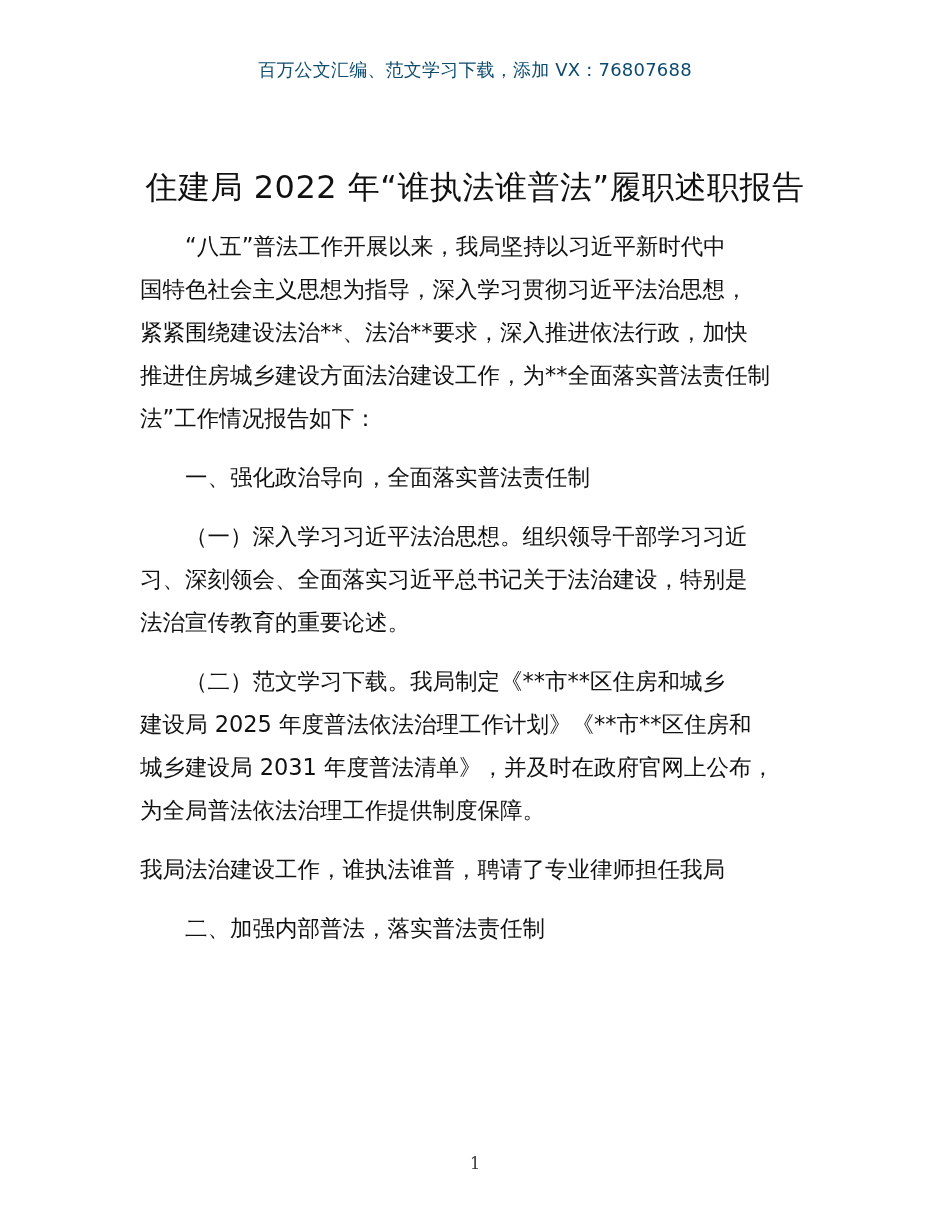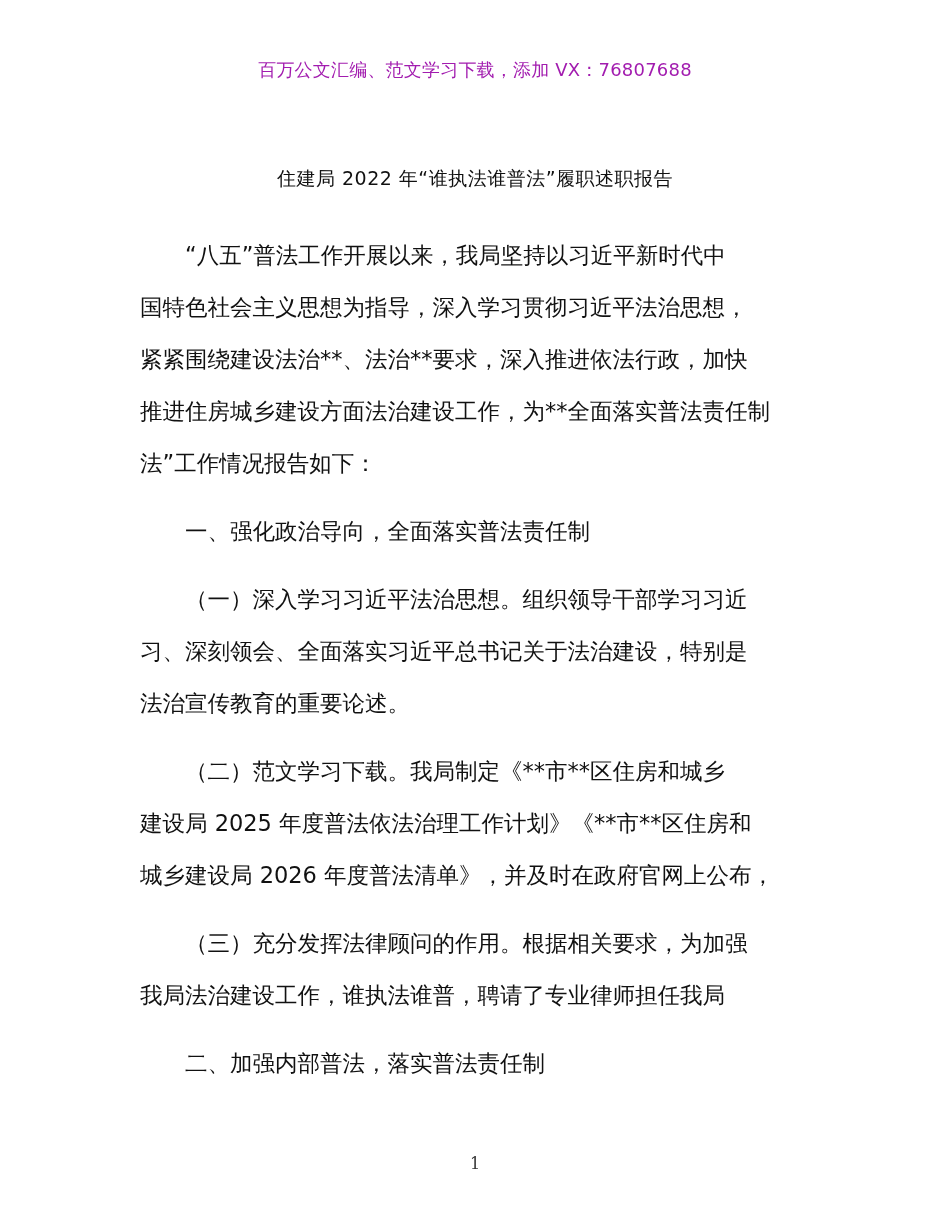--- a/index.html
+++ b/index.html
@@ -1,23 +1,23 @@
 <!DOCTYPE html>
 <html><head>
 <meta charset="utf-8">
 <style>
   html, body { margin: 0; padding: 0; background: #ffffff; }
   body { width: 950px; height: 1230px; position: relative; overflow: hidden;
          font-family: "DejaVu Sans", "Liberation Sans", sans-serif; color: #111; }
   .header { position: absolute; top: 58px; left: 0; width: 950px; text-align: center;
-            color: #a21caf; font-size: 18px; letter-spacing: 0.2px; }
+            color: #0c4a6e; font-size: 18px; letter-spacing: 0.2px; }
   .title { position: absolute; top: 166px; left: 0; width: 950px; text-align: center;
-           font-size: 19px; letter-spacing: 0.5px; }
+           font-size: 32px; letter-spacing: 0.5px; }
   .body { position: absolute; left: 140px; top: 225px; width: 700px; font-size: 22.5px; }
-  .line { height: 43px; line-height: 43px; white-space: nowrap; margin-top: 9px; }
+  .line { height: 43px; line-height: 43px; white-space: nowrap; }
   .indent { padding-left: 45px; }
   .gap { height: 16px; }
   .footer { position: absolute; top: 1154px; left: 0; width: 950px; text-align: center;
             font-family: "DejaVu Serif", "Liberation Serif", serif; font-size: 16px; color: #333; }
 </style>
 </head>
 <body>
 
 <div class="header">百万公文汇编、范文学习下载，添加 VX：76807688</div>
 
@@ -38,25 +38,25 @@
   <div class="gap"></div>
   <div>
     <div class="line indent">（一）深入学习习近平法治思想。组织领导干部学习习近</div>
     <div class="line">习、深刻领会、全面落实习近平总书记关于法治建设，特别是</div>
     <div class="line">法治宣传教育的重要论述。</div>
   </div>
   <div class="gap"></div>
   <div>
     <div class="line indent">（二）范文学习下载。我局制定《**市**区住房和城乡</div>
     <div class="line">建设局 2025 年度普法依法治理工作计划》《**市**区住房和</div>
-    <div class="line">城乡建设局 2026 年度普法清单》，并及时在政府官网上公布，</div>
+    <div class="line">城乡建设局 2031 年度普法清单》，并及时在政府官网上公布，</div>
+    <div class="line">为全局普法依法治理工作提供制度保障。</div>
   </div>
   <div class="gap"></div>
   <div>
-    <div class="line indent">（三）充分发挥法律顾问的作用。根据相关要求，为加强</div>
     <div class="line">我局法治建设工作，谁执法谁普，聘请了专业律师担任我局</div>
   </div>
   <div class="gap"></div>
   <div>
     <div class="line indent">二、加强内部普法，落实普法责任制</div>
   </div>
 </div>
 
 <div class="footer">1</div>
 

